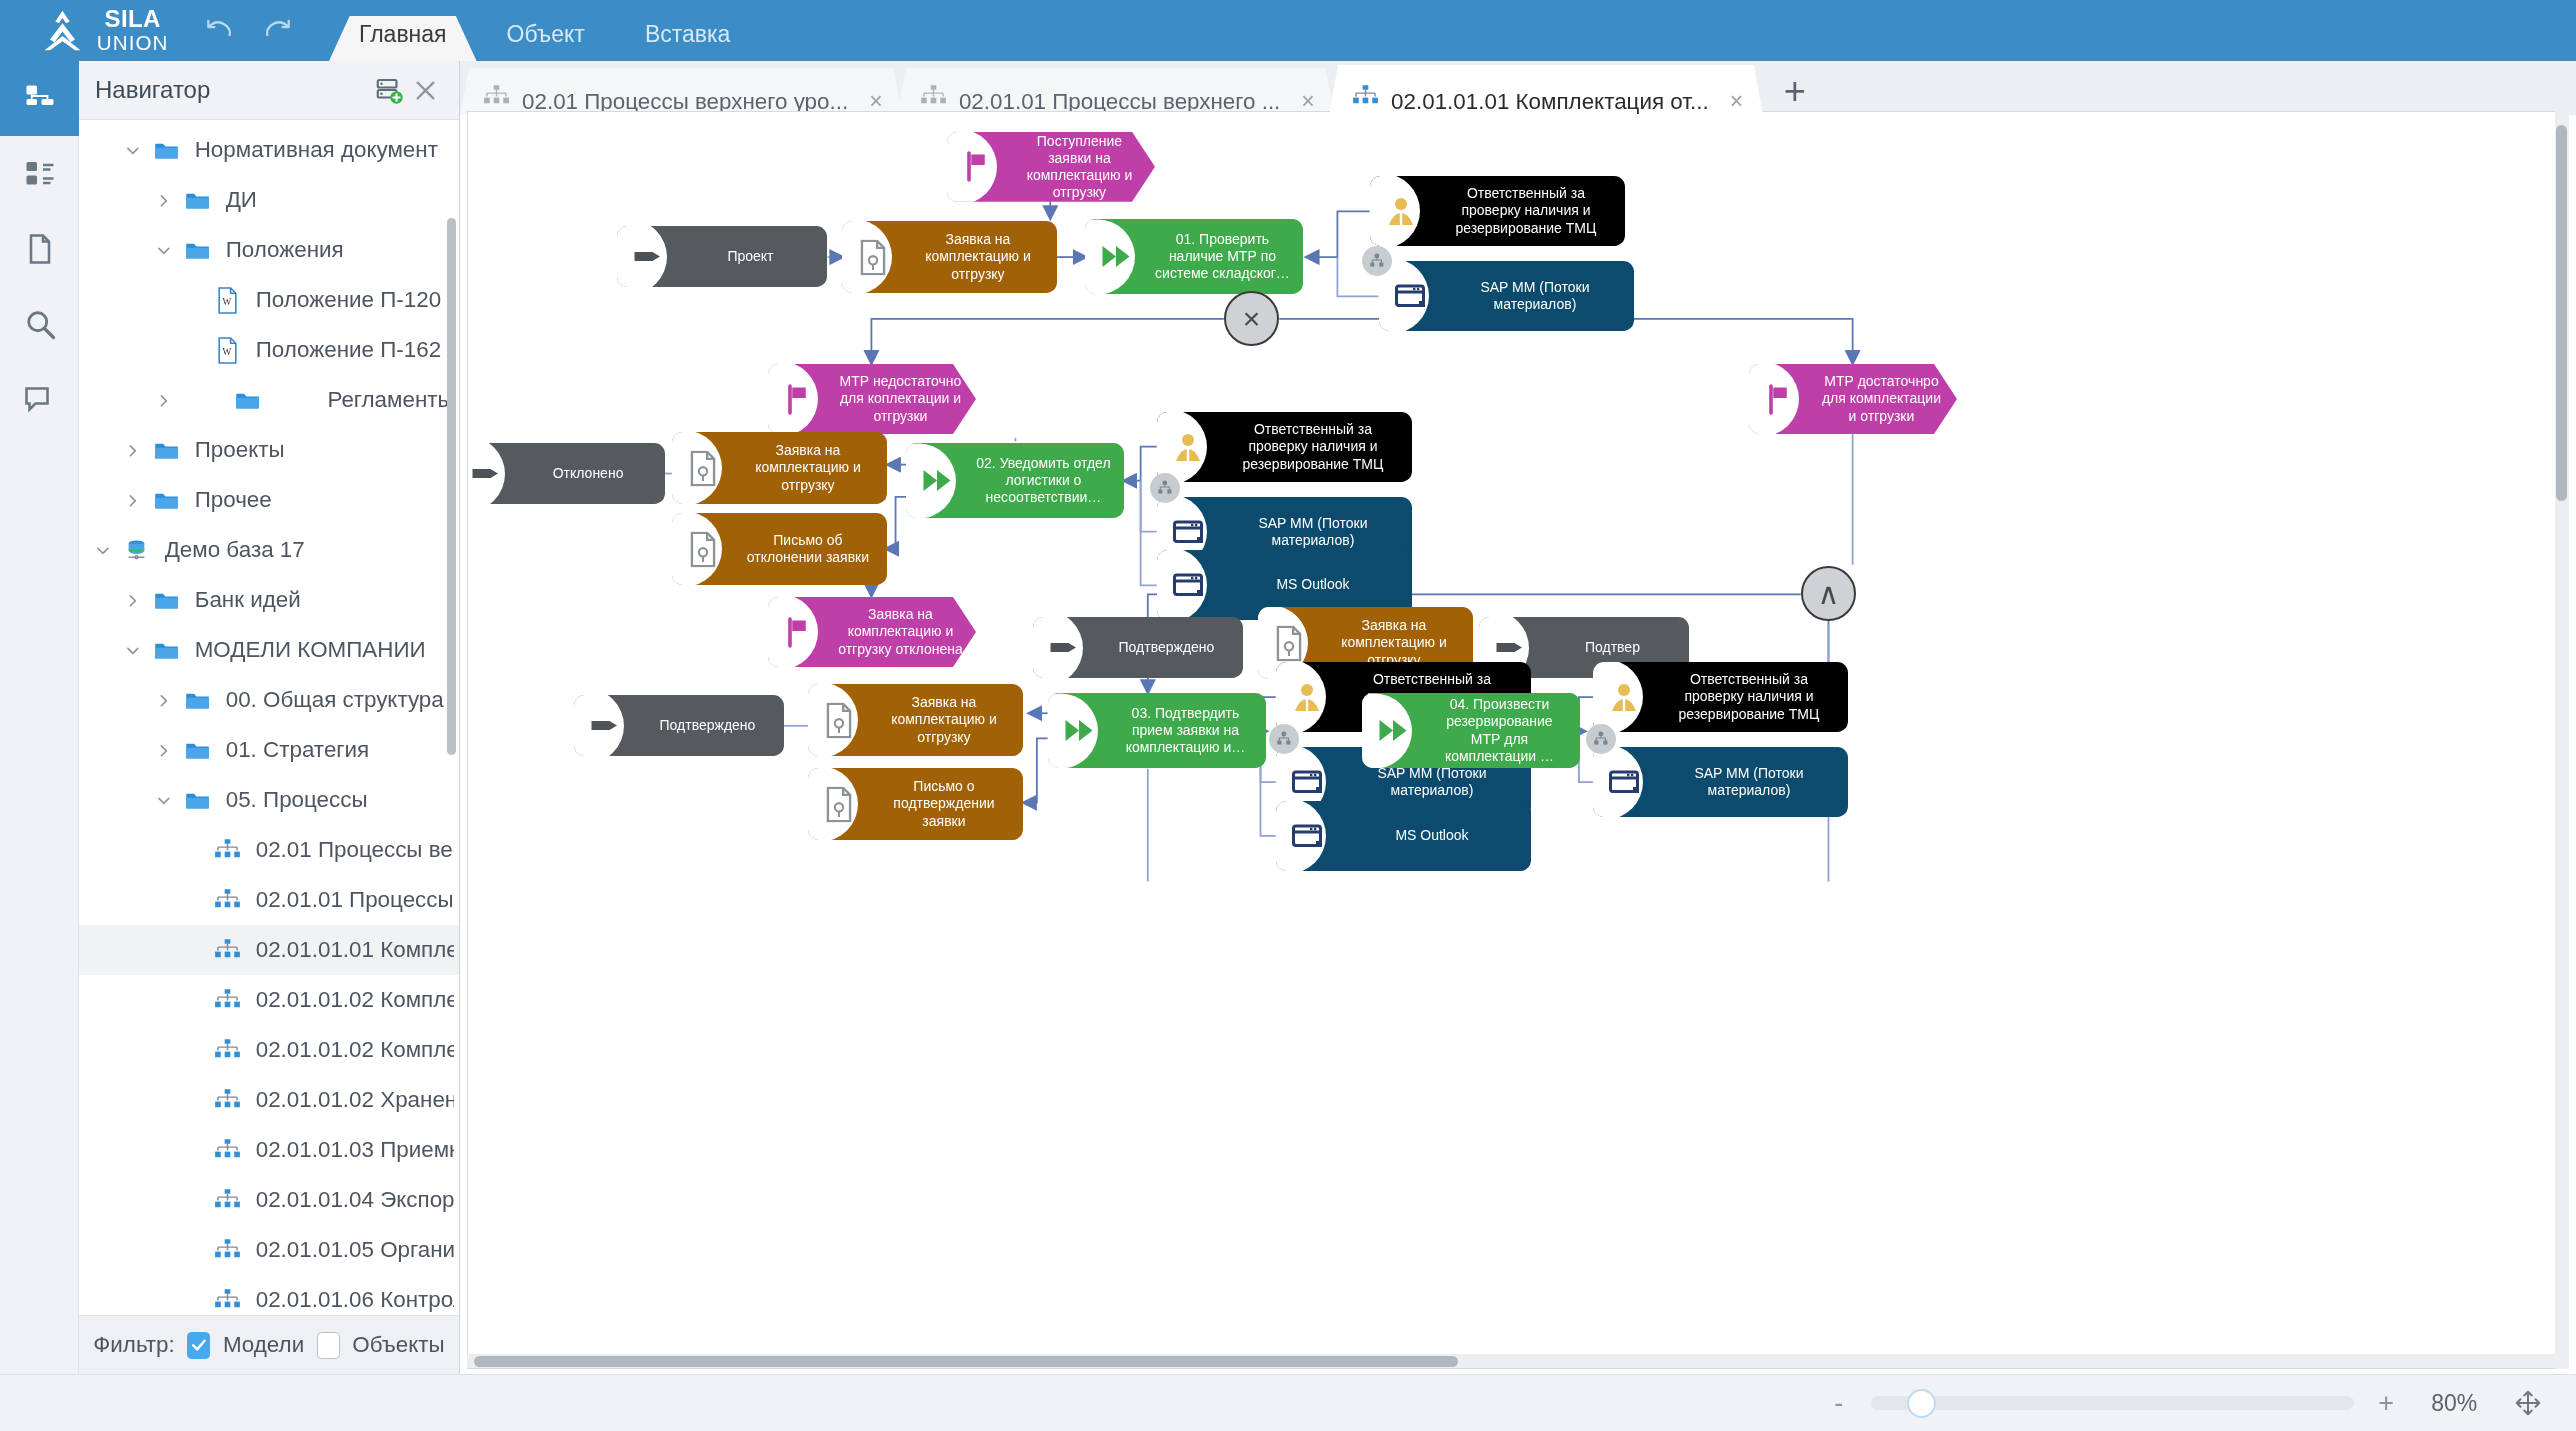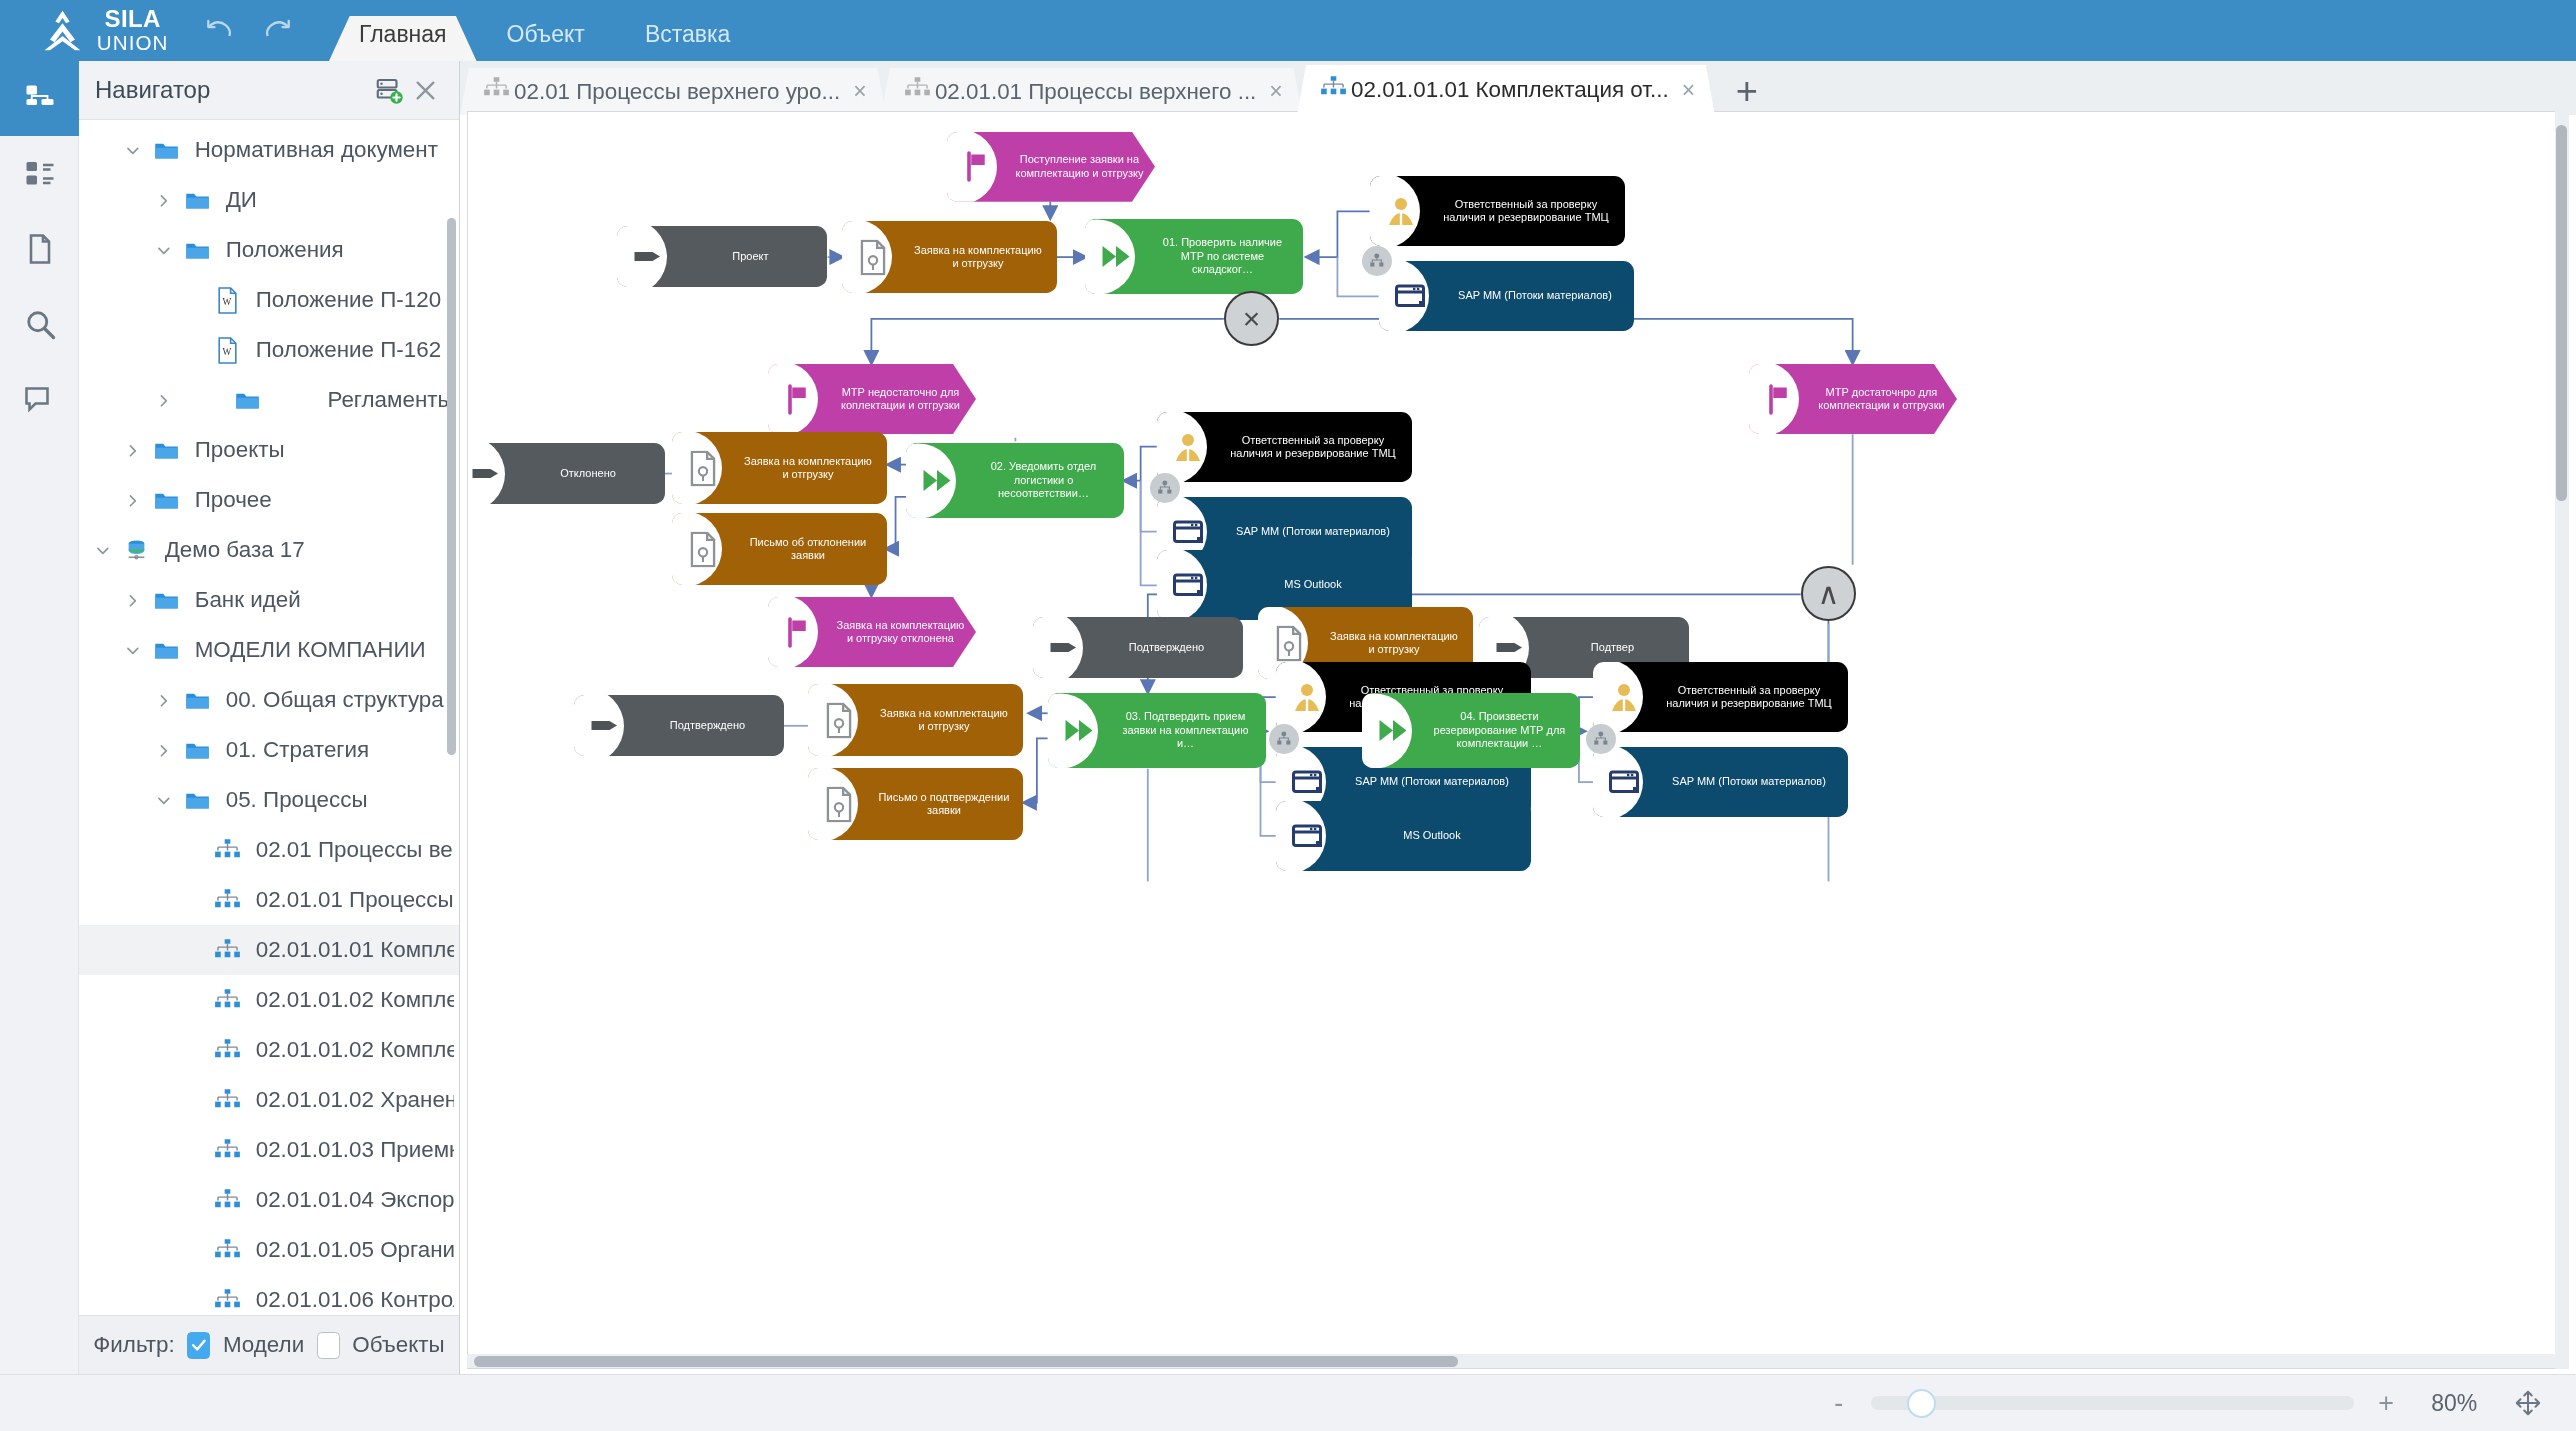--- a/index.html
+++ b/index.html
@@ -57,21 +57,21 @@
 
   .nav-filter { height:59px; background:#eef0f3; border-top:0.9px solid #dfe3e8;
     display:flex; align-items:center; padding:0 14.3px; gap:12.5px; font-size:22.4px; color:#4c5560; }
   .cb { width:27px; height:27px; border-radius:4.5px; border:1.8px solid #b9c0c8; background:#fff;
     display:inline-flex; align-items:center; justify-content:center; cursor:pointer; }
   .cb.on { background:#45a9ef; border-color:#45a9ef; }
 
   
   .tabstrip { position:absolute; left:460px; top:61px; width:2116px; height:54px;
     background:#eceff2; display:flex; align-items:flex-end; }
-  .dtab { position:relative; height:47px; display:flex; align-items:center; gap:4px;
+  .dtab { position:relative; height:47px; display:flex; align-items:flex-end; gap:12px;
     padding:0 19.7px 0 23px; font-size:22.4px; color:#5b646e; cursor:pointer;
     background:#f4f6f8; border-radius:9px 9px 0 0;
     clip-path: polygon(9px 0, calc(100% - 9px) 0, 100% 100%, 0 100%); margin-right:-5.4px; }
   .dtab.active { background:#fff; color:#2b2b2b; height:50px; z-index:3; }
   .dtab .x { font-size:23px; color:#9aa3ac; margin-left:9px; cursor:pointer; }
   .tabadd { width:75px; height:47px; display:flex; align-items:center; justify-content:center;
     font-size:38px; color:#5b646e; cursor:pointer; font-weight:300; }
 
   
   .canvas { position:absolute; left:467px; top:111px; width:2102px; height:1258px;
@@ -83,21 +83,21 @@
   
   .node { position:absolute; border-radius:10.7px; color:#fff; display:flex; align-items:center;
     overflow:hidden; cursor:pointer; }
   .node .badge { width:64px; flex:0 0 64px; height:100%; position:relative; }
   .node .badge::before { content:""; position:absolute; left:-25px; top:50%;
     transform:translateY(-50%); width:75px; height:75px; background:#fff;
     border-radius:50%; }
   .node .badge .g { position:absolute; left:10.7px; top:50%; transform:translateY(-50%);
     width:41px; height:41px; z-index:2; display:flex; align-items:center; justify-content:center; }
   .node .txt { flex:1; text-align:center; padding:5.4px 10.7px 5.4px 3.6px; line-height:1.22;
-    font-size:11px; }
+    font-size:14px; }
 
   .n-task   { background:#3faa4b; }
   .n-event  { background:#c23fab; background:#bf3fa8; }
   .n-doc    { background:#a16207; }
   .n-state  { background:#555a5e; }
   .n-role   { background:#000000; }
   .n-system { background:#0c4a6e; }
 
   
   .n-event { border-radius:10.7px; clip-path: polygon(0 0, calc(100% - 23px) 0, 100% 50%, calc(100% - 23px) 100%, 0 100%); }

